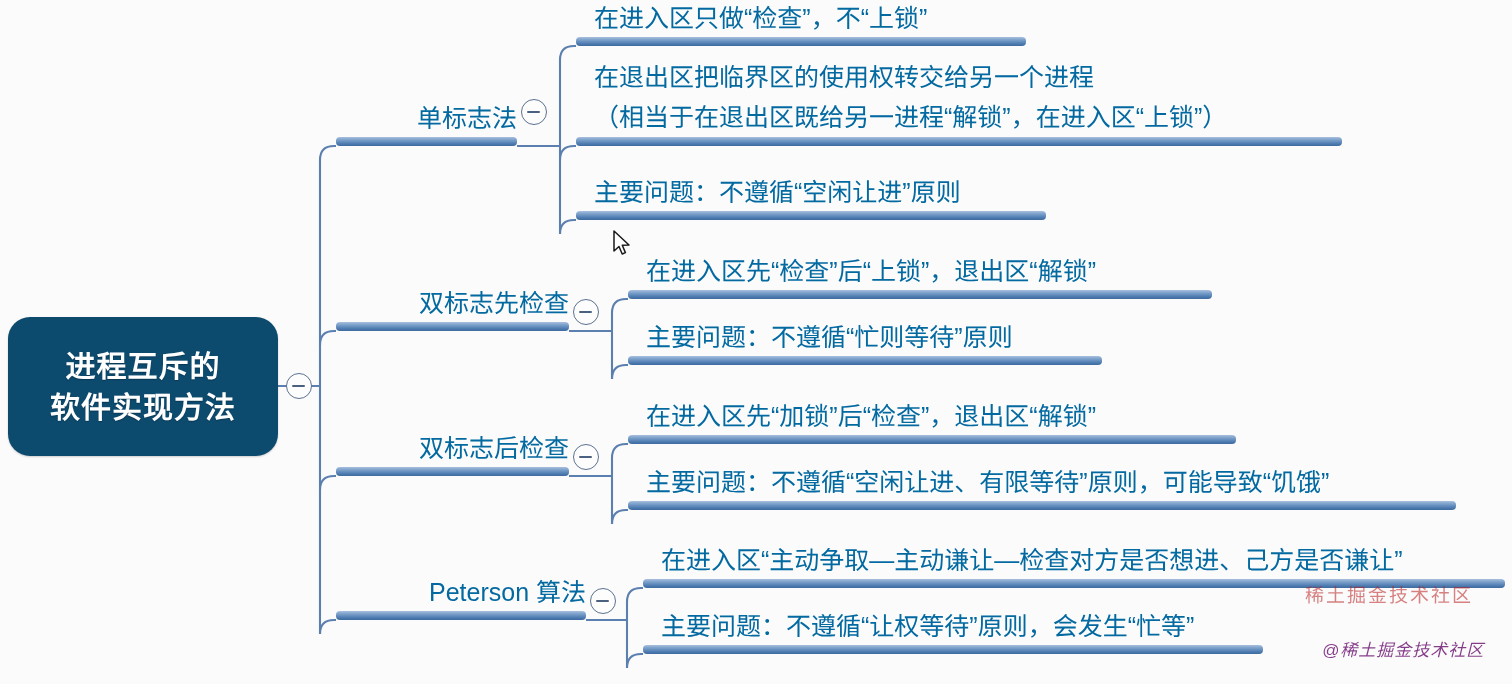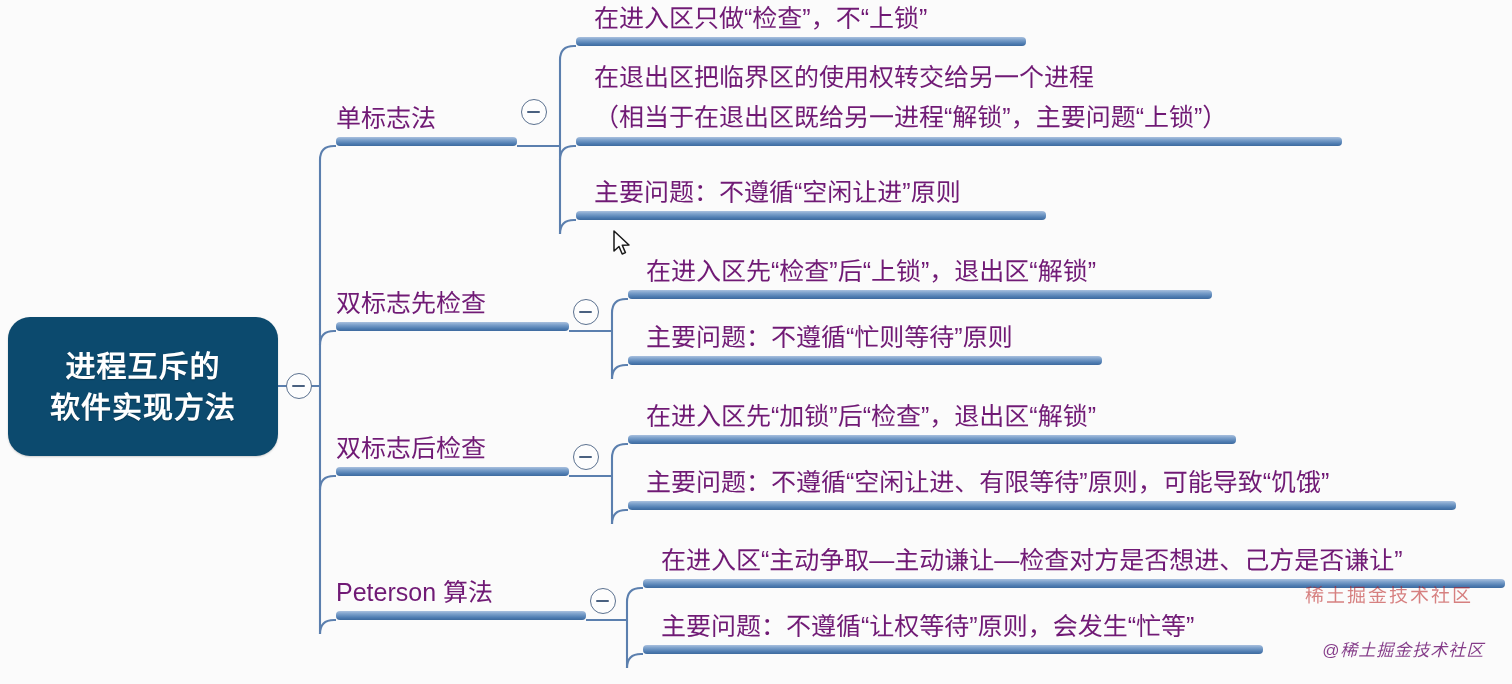--- a/index.html
+++ b/index.html
@@ -38,35 +38,35 @@
     white-space:pre-line;
   }
 
   
   .node{position:absolute;}
   .node-label{
     position:absolute;
     bottom:9px;
     left:0;
     white-space:pre-line;
-    color:#701a75;
+    color:#0369a1;
     font-size:25px;
     line-height:38px;
     font-weight:500;
   }
   .bar{
     position:absolute;
     bottom:0;left:0;
     height:9px;
     border-radius:4px;
     background:linear-gradient(to bottom,#a9c0de 0%,#7ea2cc 30%,#4d7bb0 75%,#3e6a9e 100%);
   }
 
   
-  .branch .node-label{text-align:left;width:100%;left:0;}
+  .branch .node-label{text-align:right;width:100%;left:0;}
 
   
   .leaf .node-label{left:18px;}
 
   
   .toggle{
     position:absolute;
     width:26px;height:26px;
     border:1.6px solid #5b718f;
     border-radius:50%;
@@ -158,21 +158,21 @@
   </div>
   <div class="toggle" style="left:521px;top:99px;"></div>
 
   <div class="node leaf" style="left:576px;top:0px;width:450px;height:46px;">
     <div class="node-label">在进入区只做“检查”，不“上锁”</div>
     <div class="bar" style="width:450px;"></div>
   </div>
 
   <div class="node leaf" style="left:576px;top:62px;width:766px;height:84px;">
     <div class="node-label" style="line-height:40px;">在退出区把临界区的使用权转交给另一个进程
-（相当于在退出区既给另一进程“解锁”，主要问题“上锁”）</div>
+（相当于在退出区既给另一进程“解锁”，在进入区“上锁”）</div>
     <div class="bar" style="width:766px;"></div>
   </div>
 
   <div class="node leaf" style="left:576px;top:176px;width:470px;height:44px;">
     <div class="node-label">主要问题：不遵循“空闲让进”原则</div>
     <div class="bar" style="width:470px;"></div>
   </div>
 
   <div class="node branch" style="left:336px;top:287px;width:233px;height:44px;">
     <div class="node-label">双标志先检查</div>

